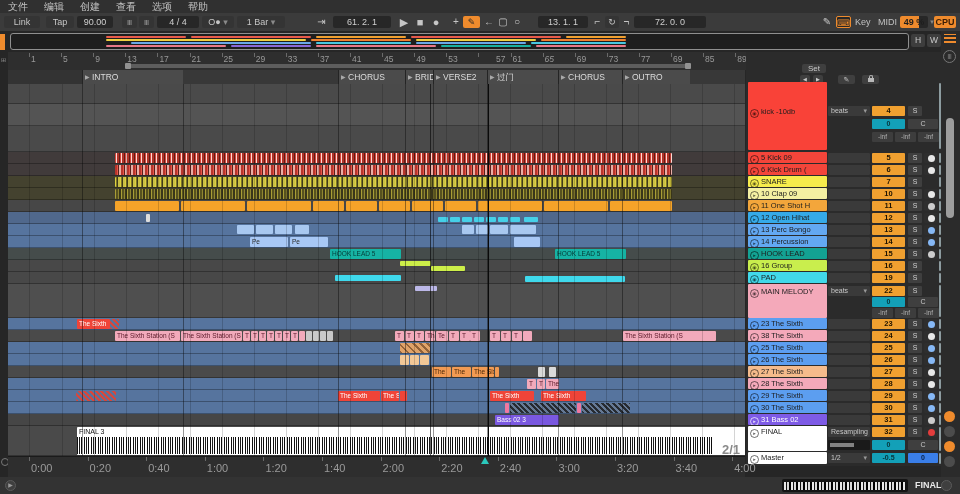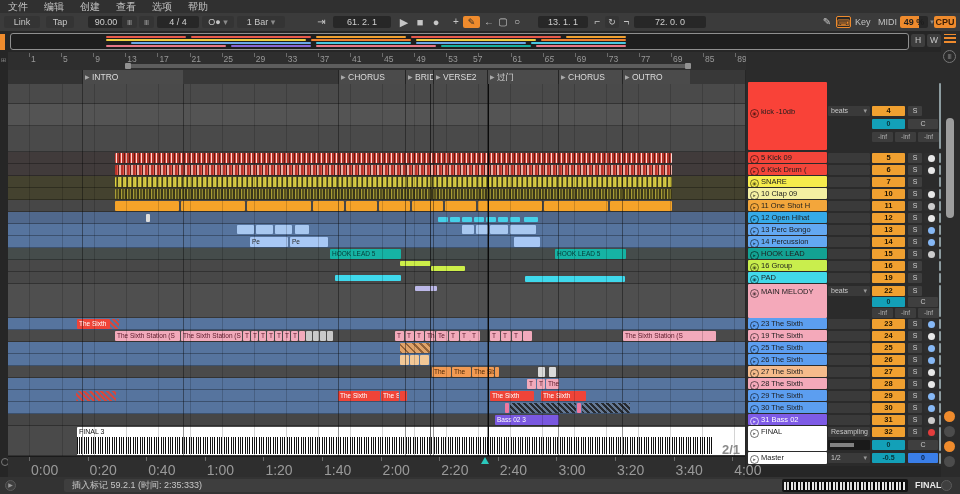--- a/index.html
+++ b/index.html
@@ -85,21 +85,21 @@
   .psend{background:#3d3d3d;color:#b2b2b2;font-size:6.5px;text-align:center;line-height:10px;}
   .pmeter{background:#9fb0b5;opacity:.85;}
   #settools{position:absolute;left:0;top:0;width:195px;height:30px;}
   .setbtn{position:absolute;background:#3f3f3f;border-radius:2px;color:#c8c8c8;font-size:8px;
           text-align:center;line-height:9px;height:9px;}
   .lockbody{position:absolute;left:50%;top:3px;width:6px;height:4px;margin-left:-3px;background:#b8b8b8;}
   .lockbody:before{content:'';position:absolute;top:-3px;left:1px;width:4px;height:3px;border:1px solid #b8b8b8;
           border-bottom:none;border-radius:2px 2px 0 0;box-sizing:border-box;}
   
   #timeruler{position:absolute;left:8px;top:456px;width:737px;height:21px;background:#2e2e2e;border-top:1px solid #1b1b1b;}
-  .tlab{position:absolute;top:5px;font-size:14px;color:#9a9a9a;}
+  .tlab{position:absolute;top:5px;font-size:11px;color:#9a9a9a;}
   .ttick{position:absolute;top:0;width:1px;height:4px;background:#6a6a6a;}
   #insmark{position:absolute;left:481px;top:457px;width:0;height:0;
            border-left:4px solid transparent;border-right:4px solid transparent;border-bottom:7px solid #2bc8bc;}
   
   #statusbar{position:absolute;left:0;top:477px;width:960px;height:17px;background:#333;}
   #statmsg{position:absolute;left:64px;top:2px;width:712px;height:13px;line-height:13px;background:#3e3e3e;
            border-radius:2px;font-size:9px;color:#c8c8c8;padding-left:8px;}
   #statkeys{position:absolute;left:782px;top:2px;width:126px;height:13px;background:#141414;border-radius:2px;overflow:hidden;}
   #statkeys .kb{position:absolute;left:2px;top:3px;right:2px;height:8px;
            background-image:repeating-linear-gradient(90deg,#e8e8e8 0 2px,#101010 2px 3px,#d8d8d8 3px 5px,#000 5px 7px);}
@@ -117,21 +117,21 @@
       <div class="mitem">编辑</div>
       <div class="mitem">创建</div>
       <div class="mitem">查看</div>
       <div class="mitem">选项</div>
       <div class="mitem">帮助</div>
     </div>
 
   <div id="transport">
     <div class="tb" style="left:4px;width:36px">Link</div>
     <div class="tb" style="left:46px;width:28px">Tap</div>
-    <div class="tf" style="left:88px;width:36px">90.00</div>
+    <div class="tf" style="left:77px;width:36px">90.00</div>
     <div class="tb" style="left:122px;width:15px;font-size:6px">|||</div>
     <div class="tb" style="left:139px;width:15px;font-size:6px">|||</div>
     <div class="tf" style="left:157px;width:42px">4 / 4</div>
     <div class="tb" style="left:202px;width:32px"><span>O●</span> <span style="color:#8a8a8a">▾</span></div>
     <div class="tb" style="left:237px;width:48px"><span>1 Bar</span> <span style="color:#8a8a8a">▾</span></div>
     <div class="tg" style="left:313px;width:17px">⇥</div>
     <div class="tf" style="left:333px;width:58px">61. 2. 1</div>
     <div class="tg" style="left:397px;width:14px;font-size:11px">▶</div>
     <div class="tg" style="left:413px;width:14px;font-size:11px">■</div>
     <div class="tg" style="left:429px;width:14px;font-size:11px">●</div>
@@ -211,21 +211,21 @@
       <div class="barnum" style="left: 311.9px;">37</div>
       <div class="btick" style="left: 309.9px;"></div>
       <div class="barnum" style="left: 344px;">41</div>
       <div class="btick" style="left: 342px;"></div>
       <div class="barnum" style="left: 376.1px;">45</div>
       <div class="btick" style="left: 374.1px;"></div>
       <div class="barnum" style="left: 408.2px;">49</div>
       <div class="btick" style="left: 406.2px;"></div>
       <div class="barnum" style="left: 440.3px;">53</div>
       <div class="btick" style="left: 438.3px;"></div>
-      <div class="barnum" style="left: 465px;">57</div>
+      <div class="barnum" style="left: 488px;">57</div>
       <div class="btick" style="left: 470.4px;"></div>
       <div class="barnum" style="left: 504.5px;">61</div>
       <div class="btick" style="left: 502.5px;"></div>
       <div class="barnum" style="left: 536.6px; font-style: italic;">65</div>
       <div class="btick" style="left: 534.6px;"></div>
       <div class="barnum" style="left: 568.7px;">69</div>
       <div class="btick" style="left: 566.7px;"></div>
       <div class="barnum" style="left: 600.8px;">73</div>
       <div class="btick" style="left: 598.8px;"></div>
       <div class="barnum" style="left: 632.9px;">77</div>
@@ -404,20 +404,29 @@
       <div class="sline" style="left: 425px;"></div>
       <div class="sline" style="left: 479px;"></div>
       <div class="sline" style="left: 550px;"></div>
       <div class="sline" style="left: 614px;"></div>
       <div class="sline" style="left: 422px; background: rgba(5, 5, 5, 0.6);"></div>
       <div class="iline" style="left: 480px;"></div>
       <div id="pageind" style="position: absolute; left: 714px; top: 358px;">2/1</div>
     </div>
 
   <div id="panel">
+    <div id="settools">
+      <div class="setbtn" style="left:56px;top:12px;width:24px">Set</div>
+      <div class="setbtn" style="left:54px;top:23px;width:10px;font-size:5px">◀</div>
+      <div class="setbtn" style="left:67px;top:23px;width:10px;font-size:5px">▶</div>
+      <div class="setbtn" style="left:92px;top:23px;width:17px;font-size:7px">✎</div>
+      <div class="setbtn" style="left:116px;top:23px;width:17px">
+          <span class="lockbody"></span>
+        </div>
+    </div>
   <div class="pcell pname" style="left: 2px; top: 30px; width: 79px; height: 68px; background: rgb(249, 66, 56); color: rgb(29, 29, 29); padding-top: 24px;"><span class="ticon">◉</span><span>kick -10db</span></div>
       <div class="pcell pchooser" style="left: 82px; top: 54px; width: 42px; height: 10px;"><span>beats</span><span class="car">▾</span></div>
       <div class="pcell pnum" style="left: 126px; top: 54px; width: 33px; height: 10px;">4</div>
       <div class="pcell psolo" style="left: 162px; top: 54px; width: 14px; height: 10px;">S</div>
       <div class="pcell pvol" style="left: 126px; top: 67px; width: 33px; height: 10px;">0</div>
       <div class="pcell ppan" style="left: 162px; top: 67px; width: 30px; height: 10px;">C</div>
       <div class="pcell psend" style="left: 126px; top: 80px; width: 21px; height: 10px;">-inf</div>
       <div class="pcell psend" style="left: 149px; top: 80px; width: 21px; height: 10px;">-inf</div>
       <div class="pcell psend" style="left: 172px; top: 80px; width: 21px; height: 10px;">-inf</div>
       <div class="pcell pmeter" style="left: 193px; top: 31px; width: 2px; height: 66px;"></div>
@@ -514,21 +523,21 @@
       <div class="pcell psend" style="left: 172px; top: 256px; width: 21px; height: 10px;">-inf</div>
       <div class="pcell pmeter" style="left: 193px; top: 233px; width: 2px; height: 32px;"></div>
       <div class="pcell pname" style="left: 2px; top: 266px; width: 79px; height: 11px; background: rgb(92, 158, 240); color: rgb(29, 29, 29); padding-top: 0px;"><span class="ticon">▸</span><span>23 The Sixth</span></div>
       <div class="pcell pchooser" style="left: 82px; top: 267px; width: 42px; height: 10px;"></div>
       <div class="pcell pnum" style="left: 126px; top: 267px; width: 33px; height: 10px;">23</div>
       <div class="pcell psolo" style="left: 162px; top: 267px; width: 14px; height: 10px;">S</div>
       <div class="pcell parm" style="left: 178px; top: 267px; width: 14px; height: 10px;">
         <i style="background: rgb(134, 184, 245);"></i>
       </div>
       <div class="pcell pmeter" style="left: 193px; top: 267px; width: 2px; height: 10px;"></div>
-      <div class="pcell pname" style="left: 2px; top: 278px; width: 79px; height: 11px; background: rgb(244, 169, 186); color: rgb(29, 29, 29); padding-top: 0px;"><span class="ticon">▸</span><span>19 The Sixth</span></div>
+      <div class="pcell pname" style="left: 2px; top: 278px; width: 79px; height: 11px; background: rgb(244, 169, 186); color: rgb(29, 29, 29); padding-top: 0px;"><span class="ticon">▸</span><span>38 The Sixth</span></div>
       <div class="pcell pchooser" style="left: 82px; top: 279px; width: 42px; height: 10px;"></div>
       <div class="pcell pnum" style="left: 126px; top: 279px; width: 33px; height: 10px;">24</div>
       <div class="pcell psolo" style="left: 162px; top: 279px; width: 14px; height: 10px;">S</div>
       <div class="pcell parm" style="left: 178px; top: 279px; width: 14px; height: 10px;">
         <i style="background: rgb(232, 232, 232);"></i>
       </div>
       <div class="pcell pmeter" style="left: 193px; top: 279px; width: 2px; height: 10px;"></div>
       <div class="pcell pname" style="left: 2px; top: 290px; width: 79px; height: 11px; background: rgb(92, 158, 240); color: rgb(29, 29, 29); padding-top: 0px;"><span class="ticon">▸</span><span>25 The Sixth</span></div>
       <div class="pcell pchooser" style="left: 82px; top: 291px; width: 42px; height: 10px;"></div>
       <div class="pcell pnum" style="left: 126px; top: 291px; width: 33px; height: 10px;">25</div>
@@ -640,21 +649,20 @@
       <div class="ttick" style="left: 607px;"></div>
       <div class="tlab" style="left: 667.6px;">3:40</div>
       <div class="ttick" style="left: 665.6px;"></div>
       <div class="tlab" style="left: 726.2px;">4:00</div>
       <div class="ttick" style="left: 724.2px;"></div>
     </div>
   <div id="insmark"></div>
 
   <div id="statusbar">
     <div class="statcirc" style="left:5px;top:3px">▶</div>
-    <div id="statmsg">插入标记 59.2.1 (时间: 2:35:333)</div>
     <div id="statkeys">
         <div class="kb"></div>
       </div>
     <div id="stattrack">FINAL</div>
     <div class="statcirc" style="left:941px;top:3px"></div>
   </div>
 
 </div>
 
 </body></html>

